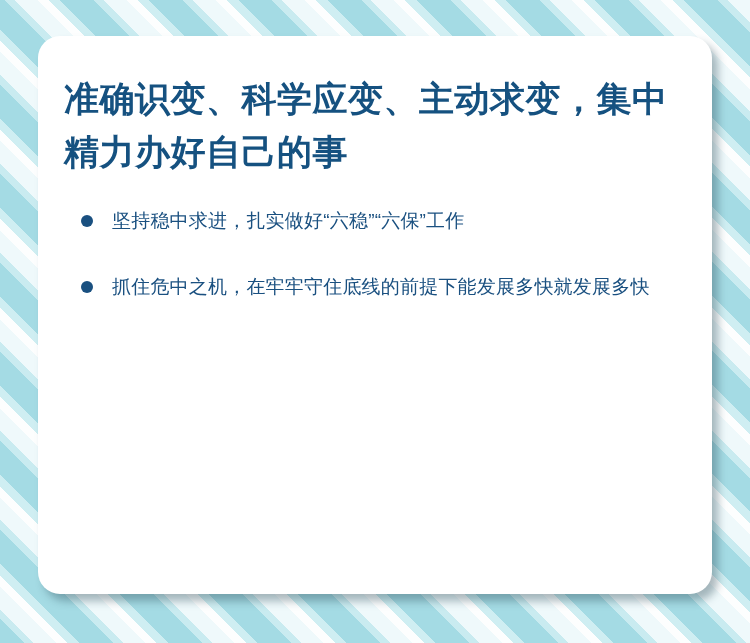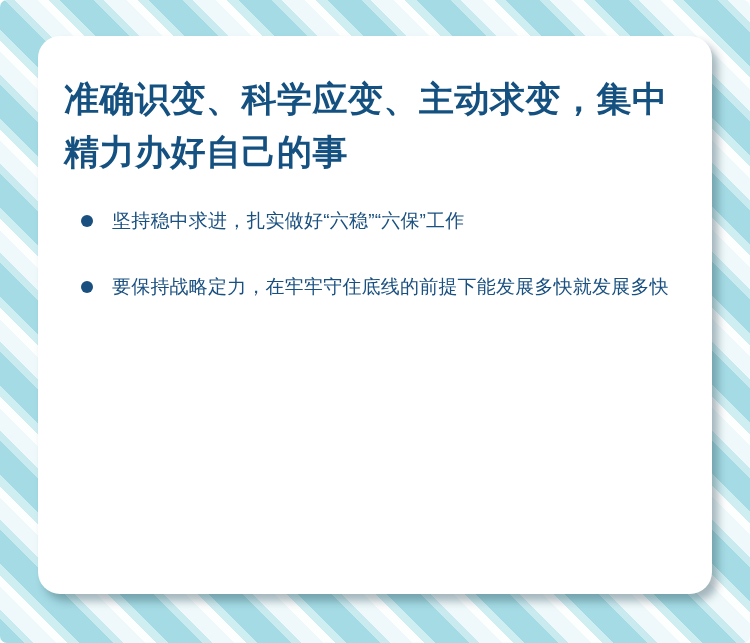--- a/index.html
+++ b/index.html
@@ -28,21 +28,20 @@
         #eff9fb 24px,
         #eff9fb 40px,
         #fdfefe 40px,
         #fdfefe 48px,
         #cfeef2 48px,
         #cfeef2 56px,
         #a4dbe4 56px,
         #a4dbe4 63px
     );
     overflow: hidden;
-    border-radius: 7px;
   }
 
   
   .card {
     position: absolute;
     left: 38px;
     top: 36px;
     width: 674px;
     height: 558px;
     background: #ffffff;
@@ -102,20 +101,20 @@
 
     <ul class="bullet-list">
 
       <li class="bullet-item">
         <span class="bullet-dot"></span>
         <span class="bullet-text">坚持稳中求进，扎实做好“六稳”“六保”工作</span>
       </li>
 
       <li class="bullet-item">
         <span class="bullet-dot"></span>
-        <span class="bullet-text">要保持战略定力，在牢牢守住底线的前提下能发展多快就发展多快</span>
+        <span class="bullet-text">抓住危中之机，在牢牢守住底线的前提下能发展多快就发展多快</span>
       </li>
 
 
     </ul>
 
   </div>
 </div>
 
 </body></html>

